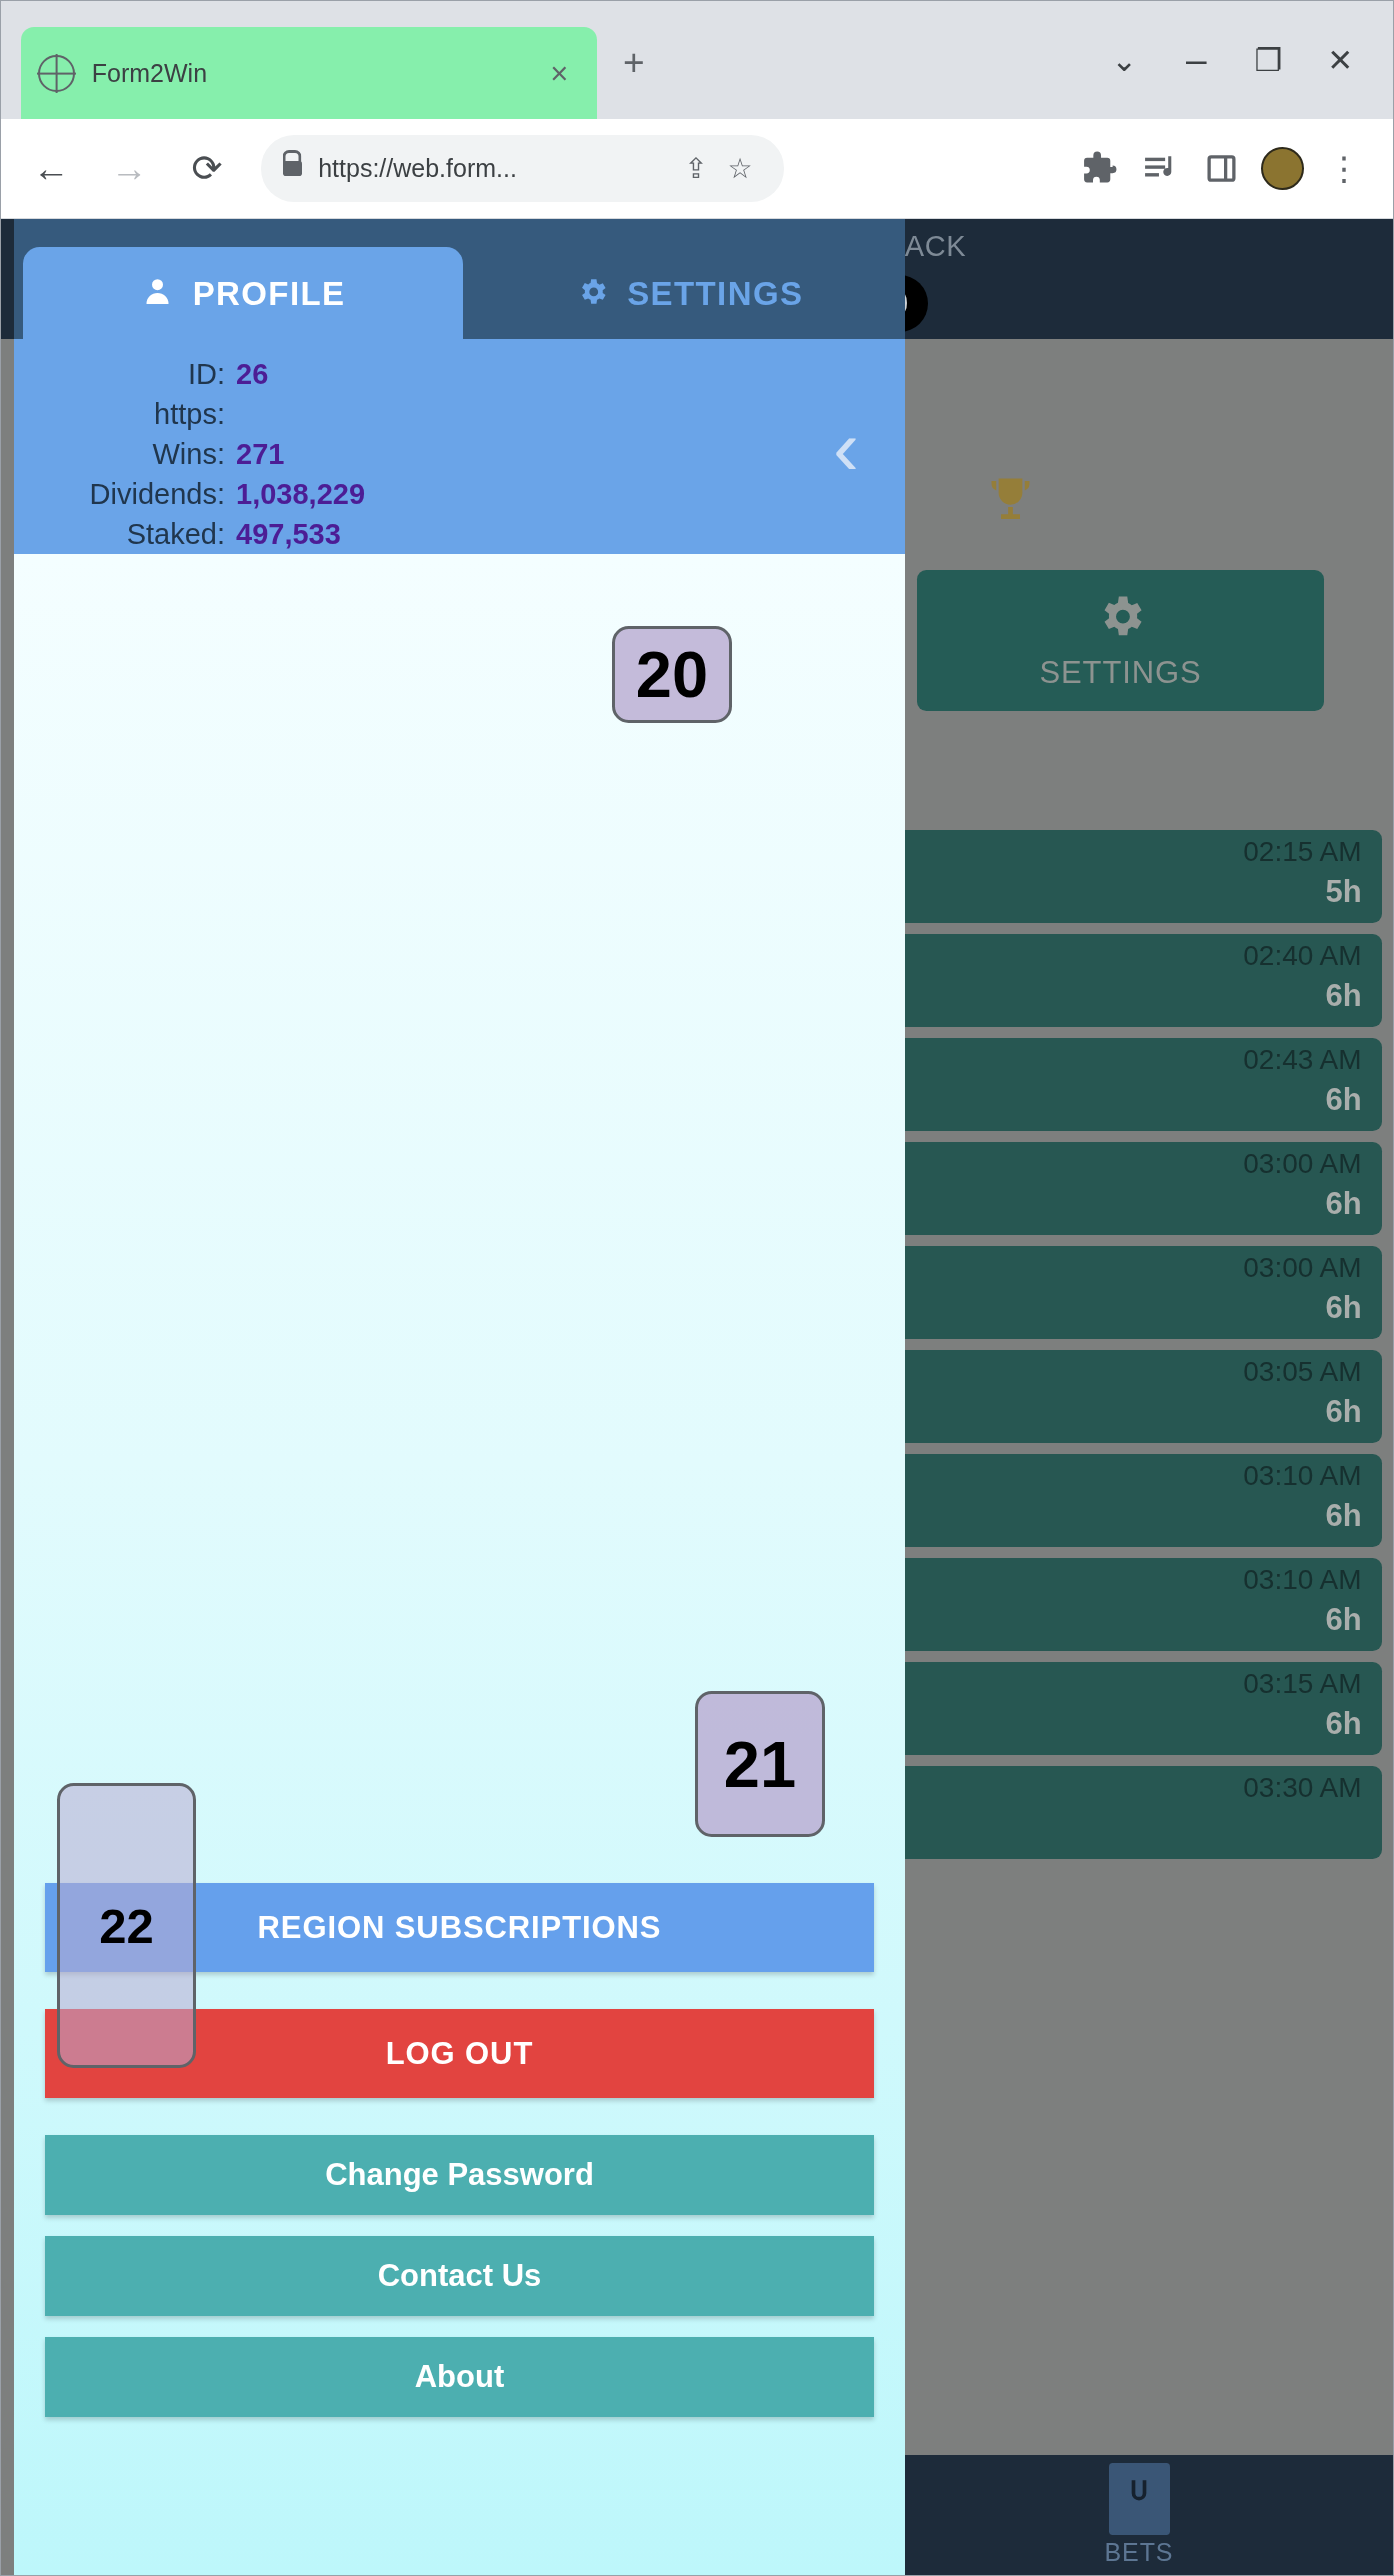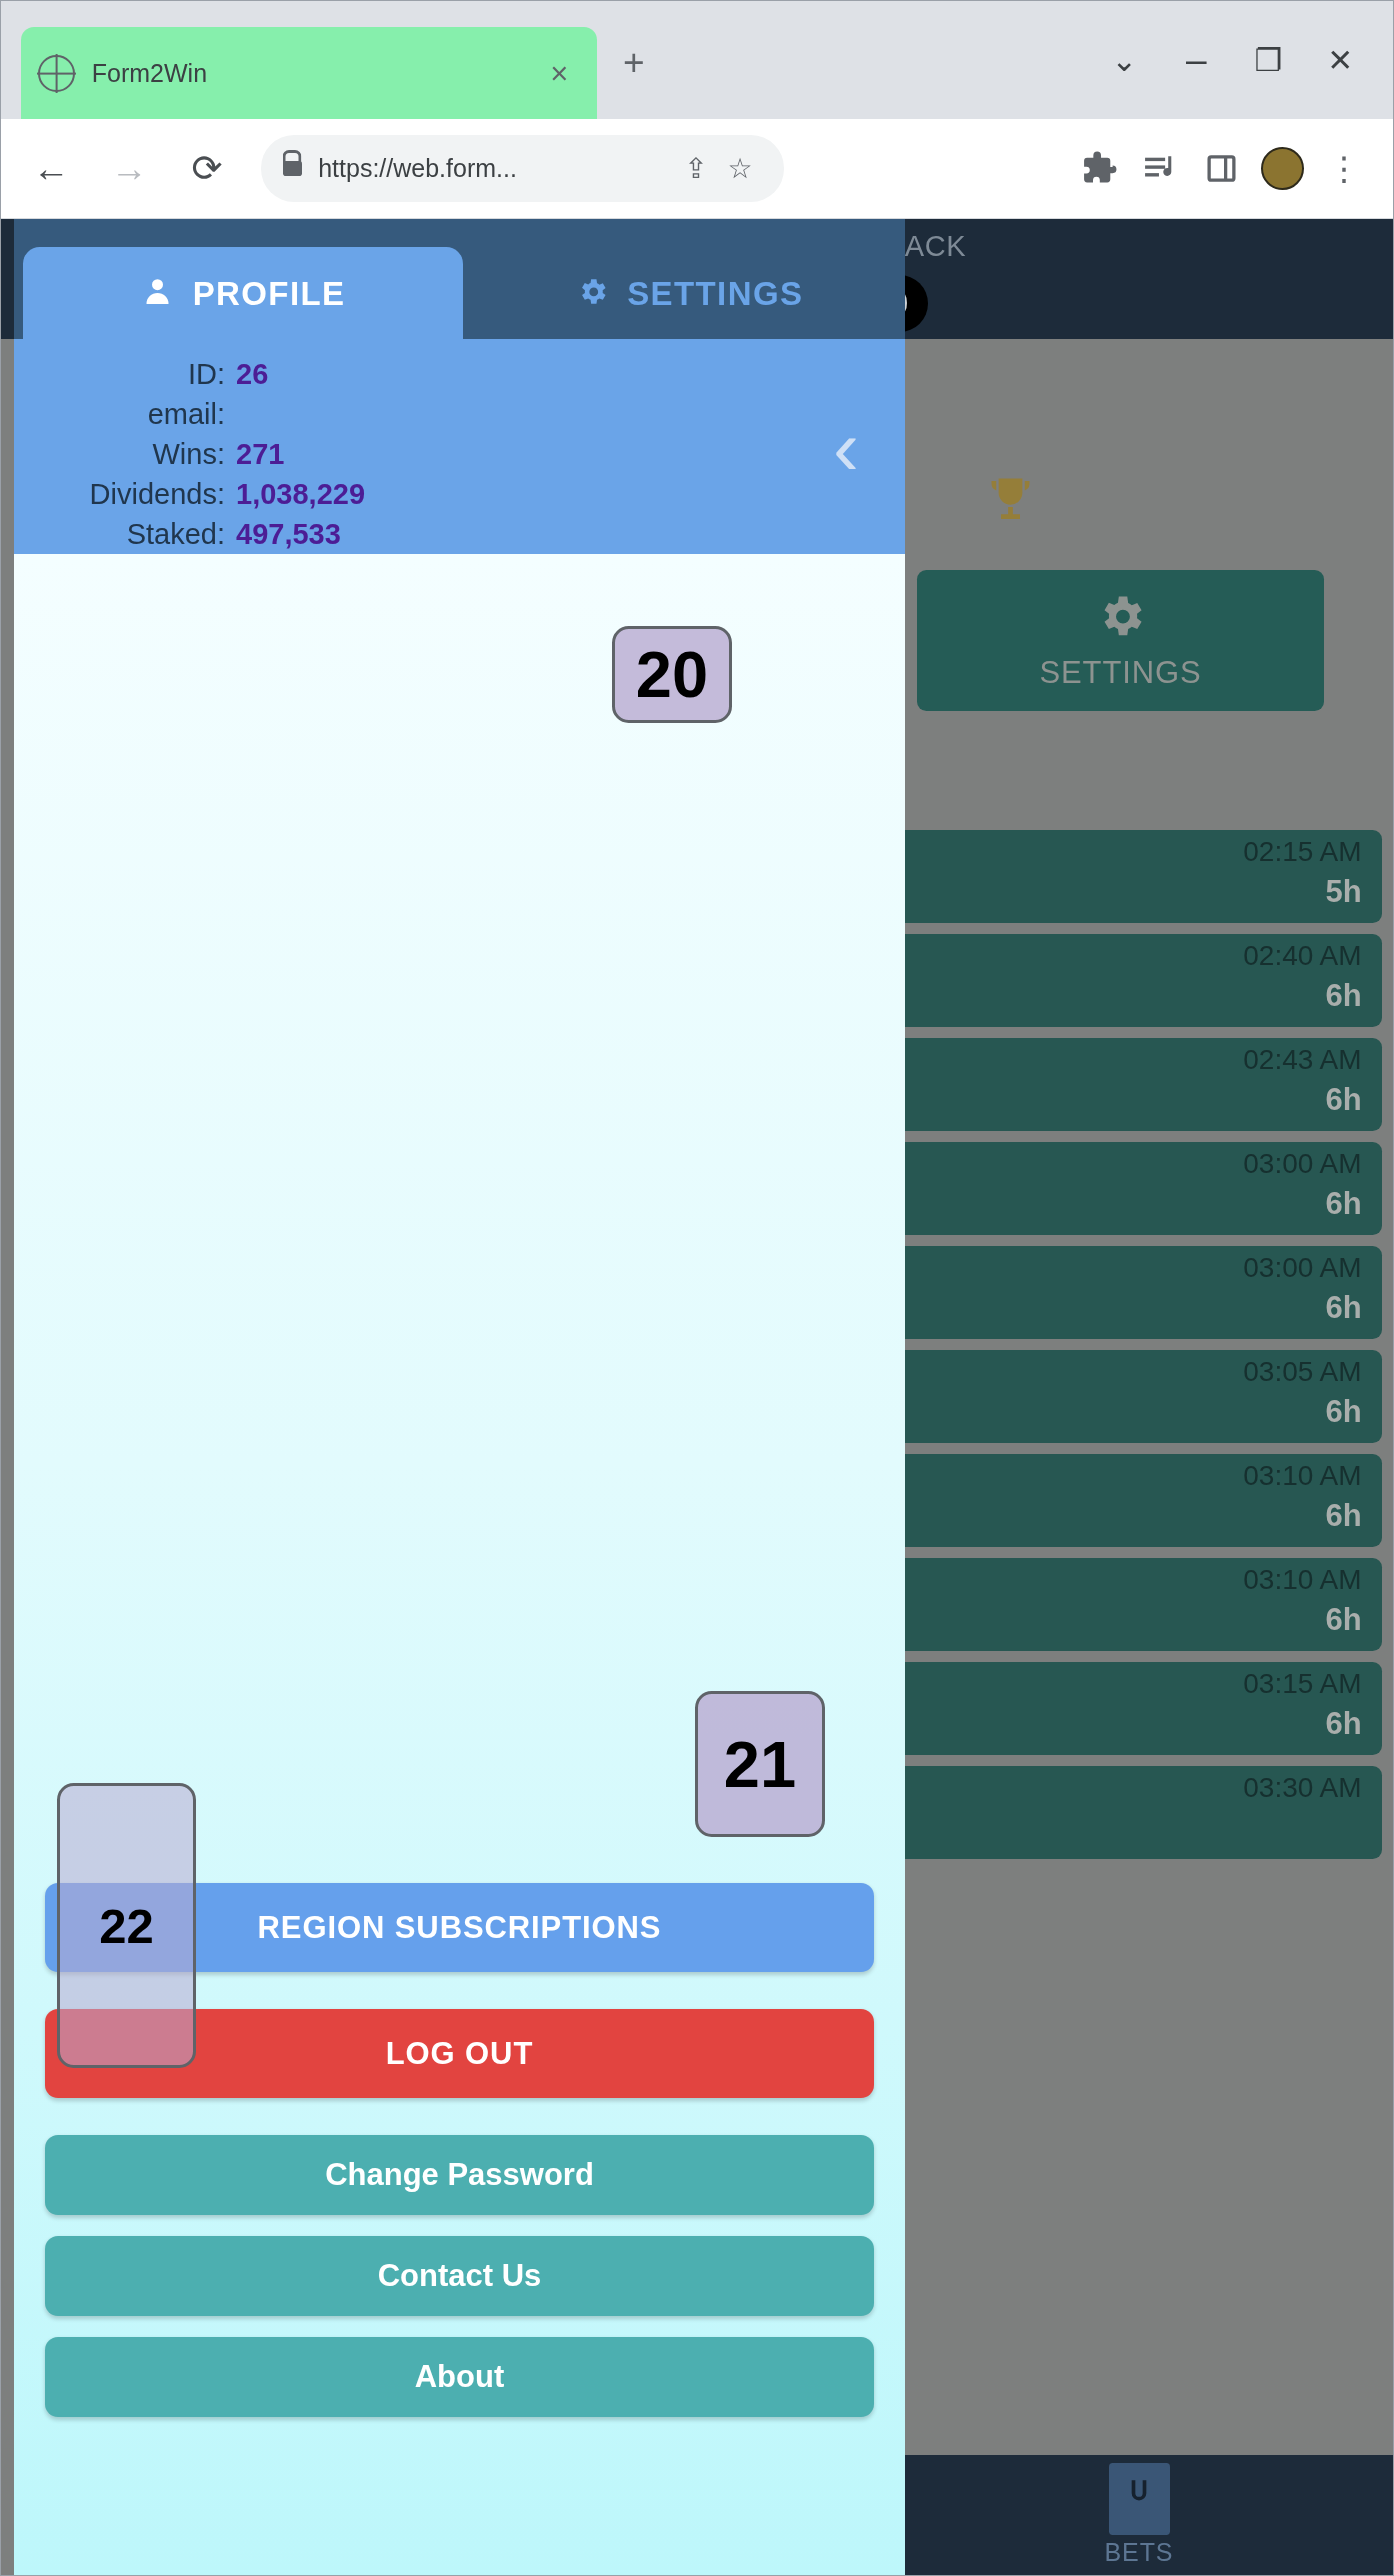--- a/index.html
+++ b/index.html
@@ -216,21 +216,21 @@
   }
 
   .drawer-body {
     flex: 1 1 auto; position: relative;
     background: linear-gradient(180deg, #f4feff 0%, #e2fbfd 45%, #bdf7fb 100%);
   }
   .actions {
     position: absolute; left: 0; right: 0; bottom: 0; padding: 0 31px 137px 31px;
   }
   .btn {
-    width: 100%; border: none; border-radius: 13px; display: block;
+    width: 100%; border: none; border-radius: 0; display: block;
     color: #ffffff; cursor: pointer; font-family: inherit;
     box-shadow: 0 2.8px 4.6px rgba(0,0,0,.18);
   }
   .btn-primary {
     height: 89px; background: #65a0ec; font-size: 31px;
     font-weight: bold; letter-spacing: 0.9px; margin-bottom: 37px;
   }
   .btn-danger {
     height: 89px; background: #e24440; font-size: 31px;
     font-weight: bold; letter-spacing: 0.9px; margin-bottom: 37px;
@@ -408,21 +408,21 @@
         </div>
       </div>
 
       <div class="drawer-stats">
         <div class="stats-list">
             <div class="stat-row">
               <span class="stat-key">ID:</span>
               <span class="stat-val">26</span>
             </div>
             <div class="stat-row">
-              <span class="stat-key">email:</span>
+              <span class="stat-key">https:</span>
               <span class="stat-val"></span>
             </div>
             <div class="stat-row">
               <span class="stat-key">Wins:</span>
               <span class="stat-val">271</span>
             </div>
             <div class="stat-row">
               <span class="stat-key">Dividends:</span>
               <span class="stat-val">1,038,229</span>
             </div>

